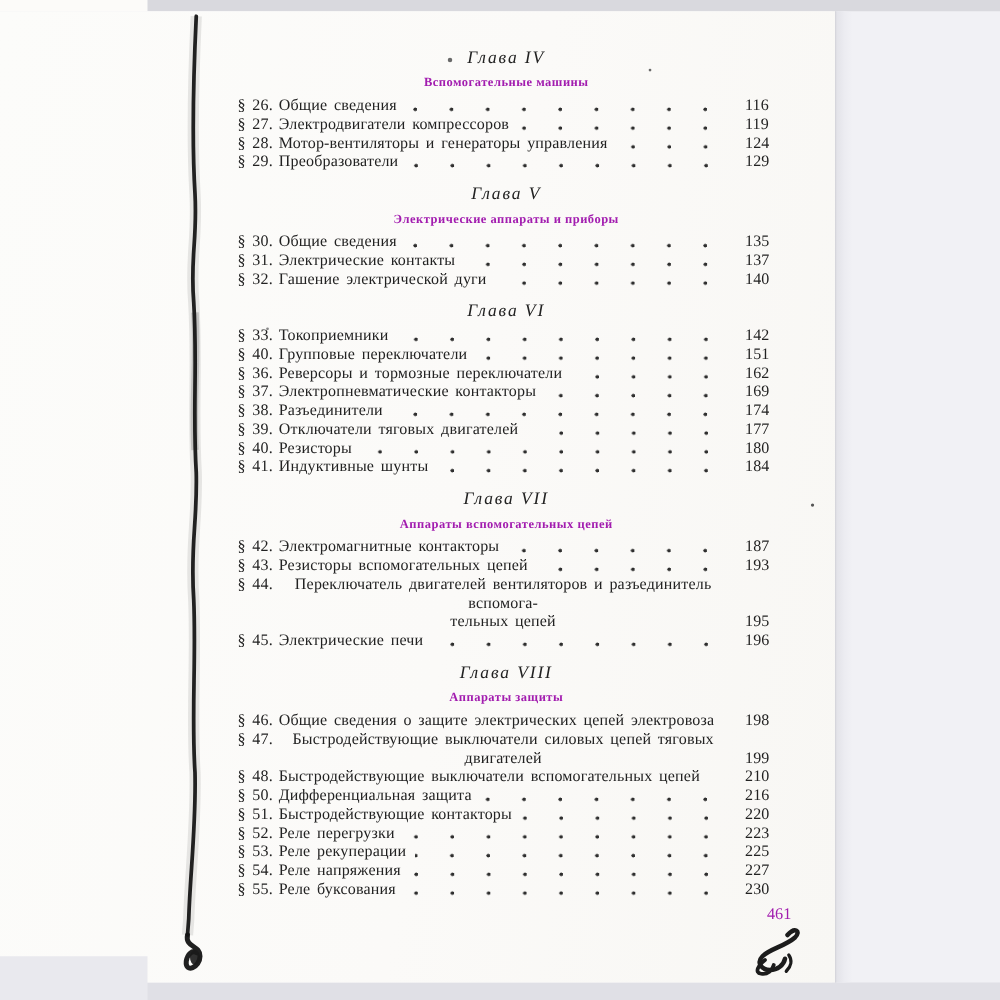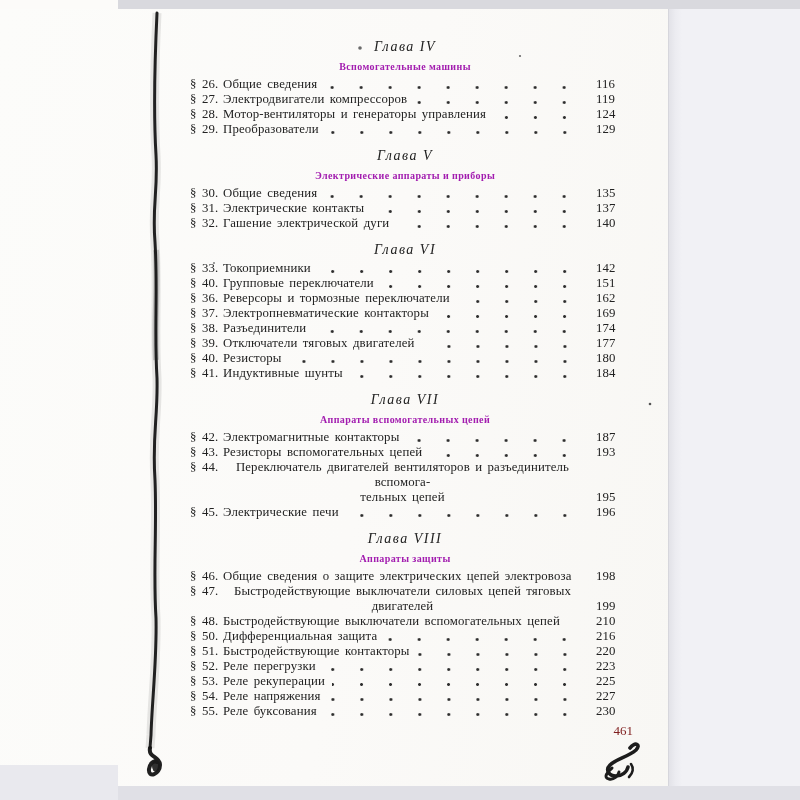--- a/index.html
+++ b/index.html
@@ -28,21 +28,21 @@
     text-align:center;letter-spacing:0.4px;color:#a21caf;}
   .entries{margin:0;}
   .entry{display:flex;align-items:flex-start;font-size:12.8px;line-height:15px;
     letter-spacing:0.15px;word-spacing:2px;color:#222;}
   .sec{flex:0 0 33px;white-space:nowrap;}
   .etitle{white-space:pre-line;text-align:center;}
   .leader{flex:1 1 auto;min-width:2px;align-self:flex-end;height:5px;margin:0 5px 2px 7px;
     background-image:radial-gradient(circle at 2.5px 2.5px,#2e2e2e 1.25px,rgba(0,0,0,0) 1.6px);
     background-size:29px 5px;background-position:right bottom;background-repeat:repeat-x;}
   .epage{flex:0 0 auto;align-self:flex-end;min-width:24px;text-align:left;white-space:nowrap;}
-  .page-num{font-size:13px;text-align:right;margin-top:4px;margin-right:-13px;color:#7f1d1d;}
+  .page-num{font-size:13px;text-align:right;margin-top:4px;margin-right:-13px;color:#a21caf;}
 </style>
 </head>
 <body>
 
 <div class="bg-top"></div>
 <div class="bg-bottom"></div>
 <div class="edge-shadow"></div>
 
 <div class="paper"></div>
 <div class="paper-corner"></div>

